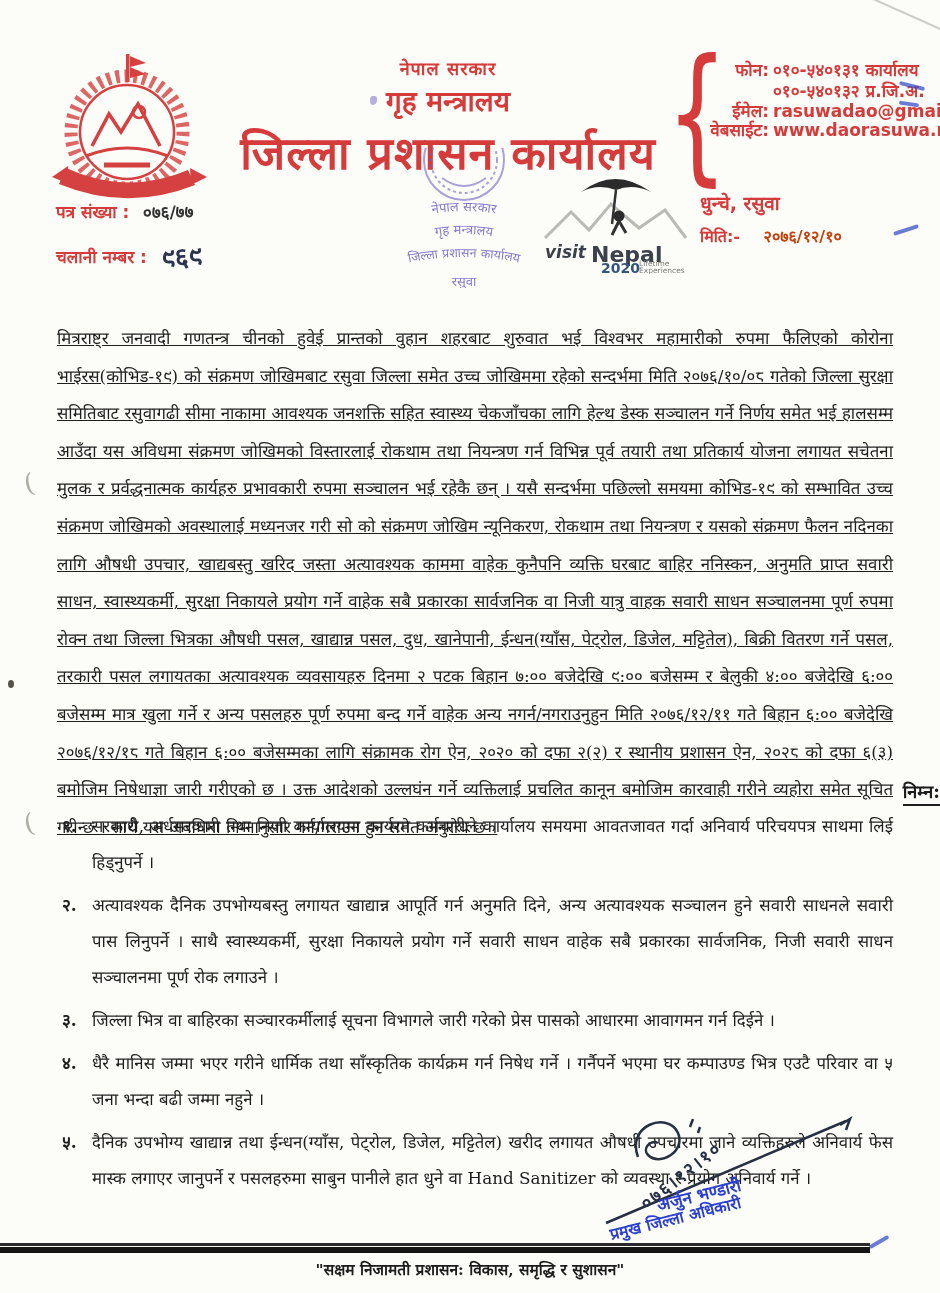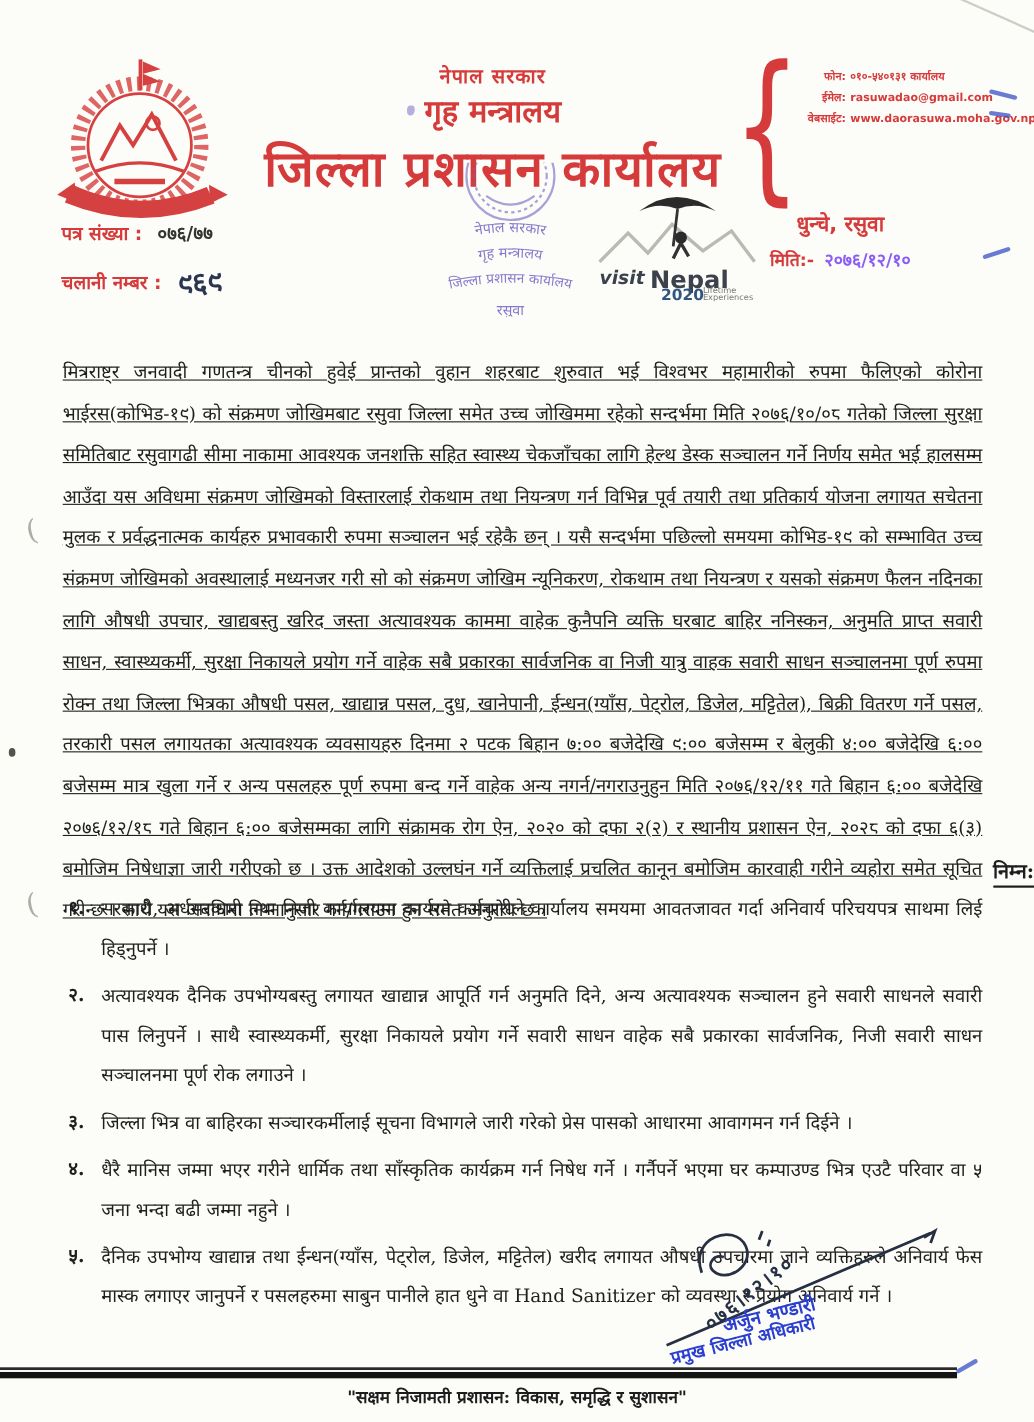--- a/index.html
+++ b/index.html
@@ -11,38 +11,38 @@
   
   .emblem{position:absolute; left:42px; top:52px; width:175px; height:150px;}
   .head-center{position:absolute; left:218px; top:56px; width:460px; text-align:center;
     font-family:"DejaVu Sans","Liberation Sans",sans-serif; color:#d53b3b; font-weight:bold;}
   .gov{font-size:18px; letter-spacing:1px;}
   .ministry{font-size:28px; margin-top:1px;}
   .office{font-size:45px; margin-top:2px; letter-spacing:1px; white-space:nowrap;}
   .brace{position:absolute; left:650px; top:40px; font-size:148px; line-height:148px;
     color:#d53b3b; font-family:"DejaVu Sans",sans-serif; font-weight:400; transform:scaleX(.65);}
   .contact{position:absolute; left:693px; top:60px; width:245px;
-    font-family:"DejaVu Sans","Liberation Sans",sans-serif; font-size:10px; font-weight:bold; color:#d53b3b;}
+    font-family:"DejaVu Sans","Liberation Sans",sans-serif; font-size:17px; font-weight:bold; color:#d53b3b;}
   .c-row{display:flex; line-height:21px;}
   .c-lbl{width:76px; text-align:right; margin-right:4px; flex:none;}
   .c-row.small{line-height:18.5px;}
   
   .meta-left{position:absolute; left:56px; top:200px;
     font-family:"DejaVu Sans","Liberation Sans",sans-serif; font-size:17px; font-weight:bold;}
   .m-row{margin-bottom:12px; color:#d53b3b;}
   .m-val{color:#333; margin-left:8px; display:inline-block; transform:rotate(-1deg);}
   .m-val.hand{font-size:26px; color:#2b3550; transform:rotate(-4deg) translateY(3px); font-weight:600;}
   .stamp{position:absolute; left:372px; top:148px; width:185px; height:140px; opacity:.85;}
   .vn-logo{position:absolute; left:543px; top:166px; width:145px; height:108px;}
   .place-date{position:absolute; left:700px; top:190px;
     font-family:"DejaVu Sans","Liberation Sans",sans-serif; font-weight:bold;}
-  .place{color:#d53b3b; font-size:19px;text-align:center;}
+  .place{color:#d53b3b; font-size:19px;}
   .date-row{margin-top:9px; font-size:16px;}
   .date-lbl{color:#d53b3b;}
-  .date-val{color:#8b5cf6; margin-left:4px;}
+  .date-val{color:#c2410c; margin-left:18px;}
   
   .doc-title{position:absolute; left:0; top:284px; width:940px; text-align:center;
     font-size:19.5px; font-weight:bold; color:#1d1d1d;}
   .doc-title span{border-bottom:2px solid #1d1d1d; padding-bottom:3px;}
   .body-par{position:absolute; left:57px; top:320px; width:836px;
     font-size:16.8px; line-height:37.6px; text-align:justify; color:#1e1e1e;text-decoration:underline;}
   .list-head{position:absolute; left:0; top:779px; width:940px; text-align:right;
     font-size:18px; font-weight:bold; color:#1d1d1d;}
   .list-head span{border-bottom:2px solid #1d1d1d; padding-bottom:2px;}
   .num-list{position:absolute; left:62px; top:808px; width:831px;}
@@ -99,20 +99,24 @@
     <div class="office">जिल्ला प्रशासन कार्यालय</div>
   </div>
 
   <div class="brace">{</div>
 
   <div class="contact">
     <div class="c-row">
       <span class="c-lbl">फोन:</span>
       <span>०१०-५४०१३१ कार्यालय</span>
     </div>
+    <div class="c-row">
+      <span class="c-lbl"></span>
+      <span>०१०-५४०१३२ प्र.जि.अ.</span>
+    </div>
     <div class="c-row small">
       <span class="c-lbl">ईमेल:</span>
       <span>rasuwadao@gmail.com</span>
     </div>
     <div class="c-row small">
       <span class="c-lbl">वेबसाईट:</span>
       <span>www.daorasuwa.moha.gov.np</span>
     </div>
   </div>
 

